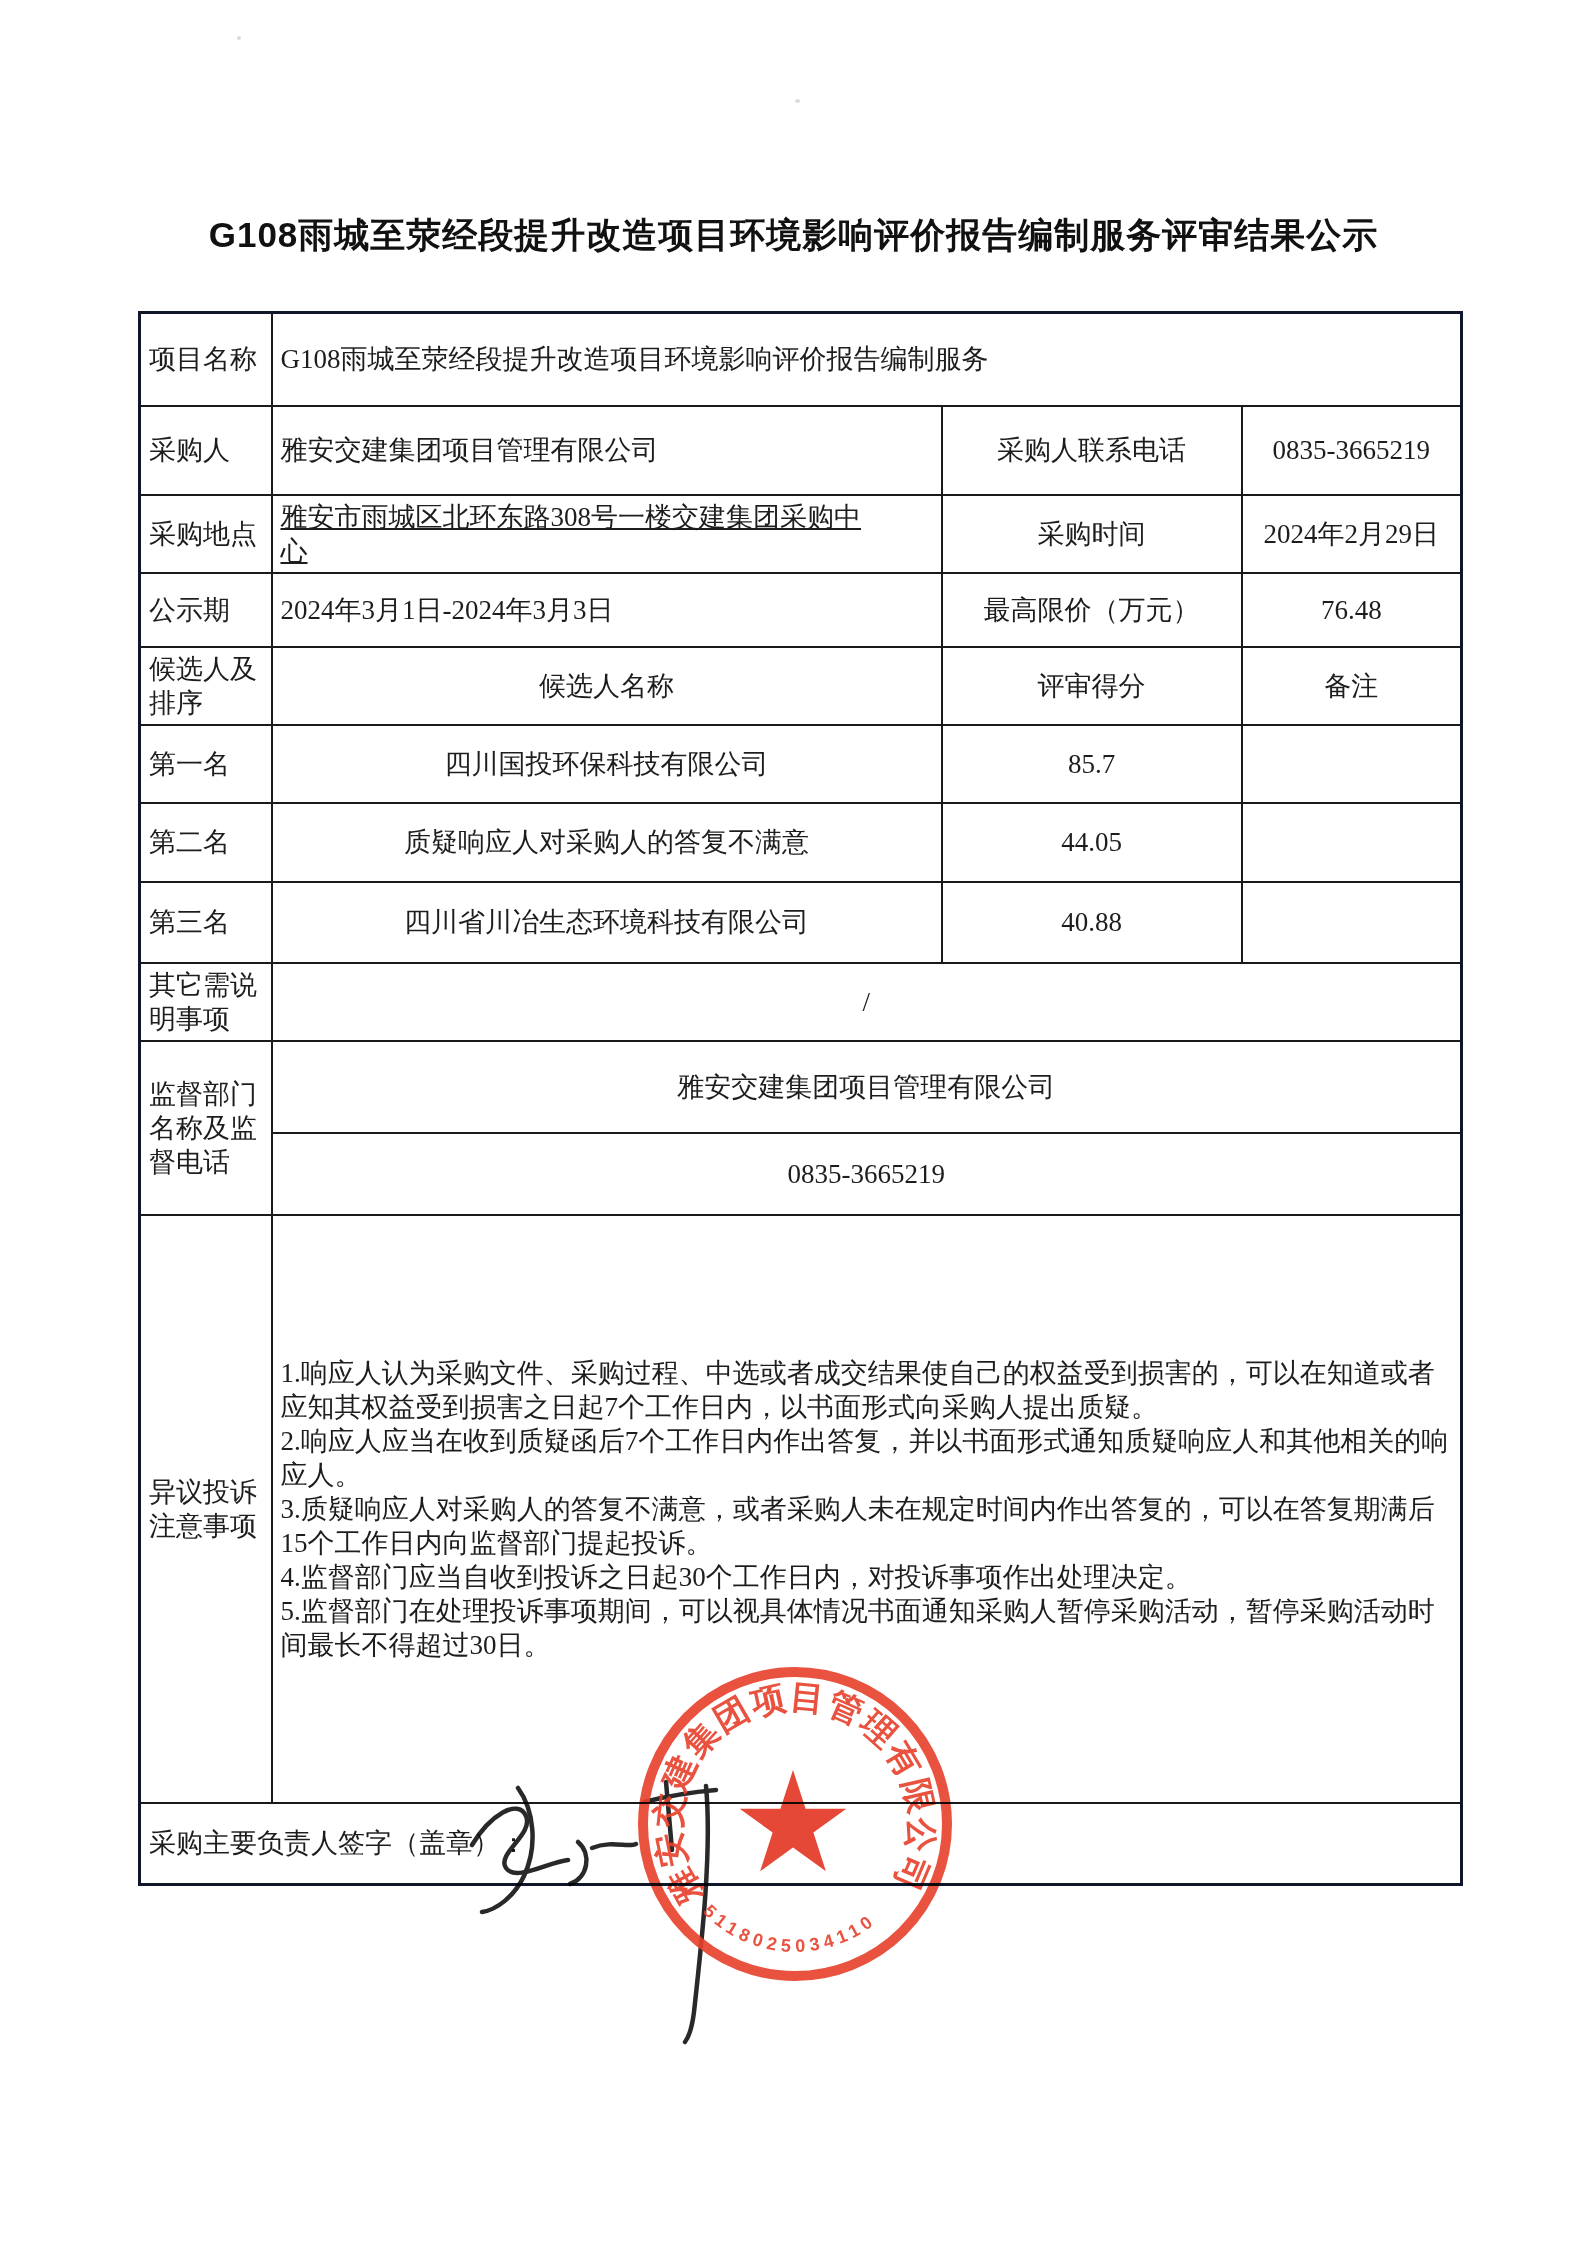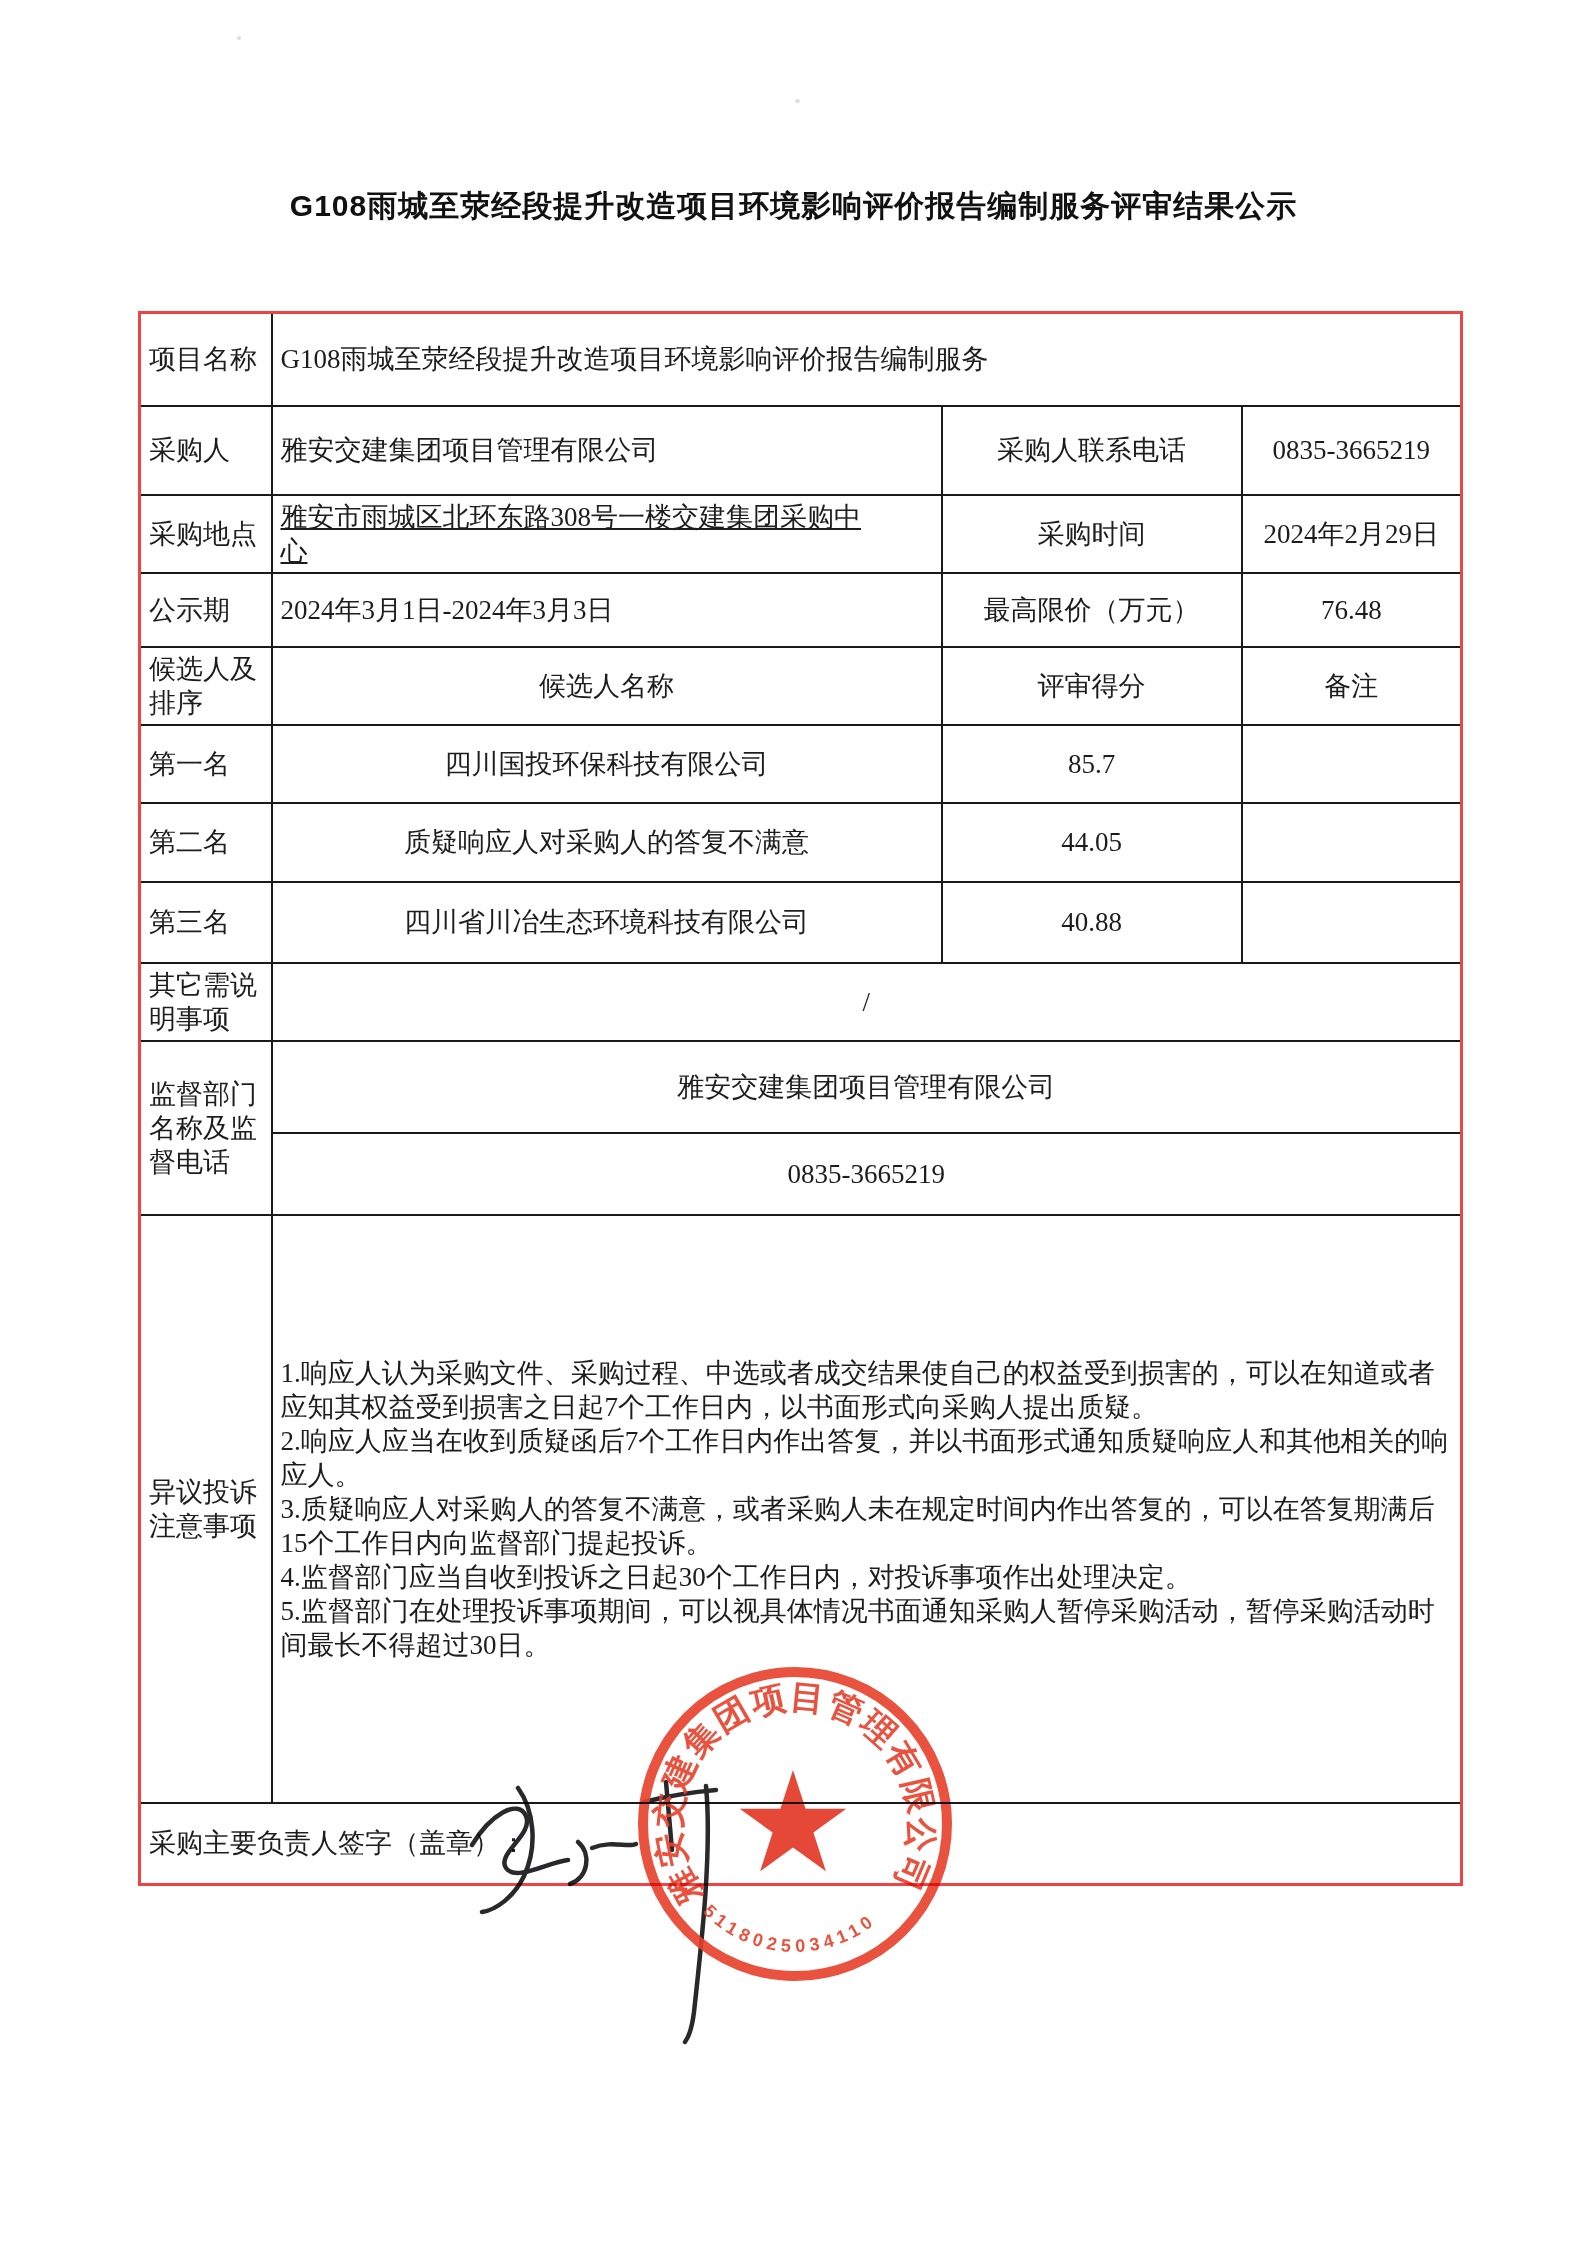--- a/index.html
+++ b/index.html
@@ -2,28 +2,28 @@
 <html><head>
 <meta charset="utf-8">
 <style>
   html,body{margin:0;padding:0;}
   body{
     width:1587px;height:2244px;position:relative;background:#ffffff;
     font-family:"Liberation Serif","DejaVu Serif",serif;color:#1c1c1c;
     overflow:hidden;
   }
   .doc-title{
-    position:absolute;top:186px;left:0;width:1587px;text-align:center;
+    position:absolute;top:212px;left:0;width:1587px;text-align:center;
     font-family:"Liberation Sans","DejaVu Sans",sans-serif;
-    font-size:30px;font-weight:bold;letter-spacing:1px;color:#111;
+    font-size:35px;font-weight:bold;letter-spacing:1px;color:#111;
   }
   table.main{
     position:absolute;left:138px;top:311px;width:1322px;
     border-collapse:collapse;table-layout:fixed;
-    border:3px solid #ef4444;
+    border:3px solid #0f172a;
   }
   table.main td{
     border:2px solid #1a1a1a;
     font-size:27px;line-height:34px;color:#1d1d1d;
     padding:4px 8px;vertical-align:middle;
     overflow:hidden;
   }
   td.lbl{ text-align:left;padding:2px 4px 2px 8px;line-height:36px; }
   td.val-left{ text-align:left; }
   td.ctr{ text-align:center;margin-top:17px; }

